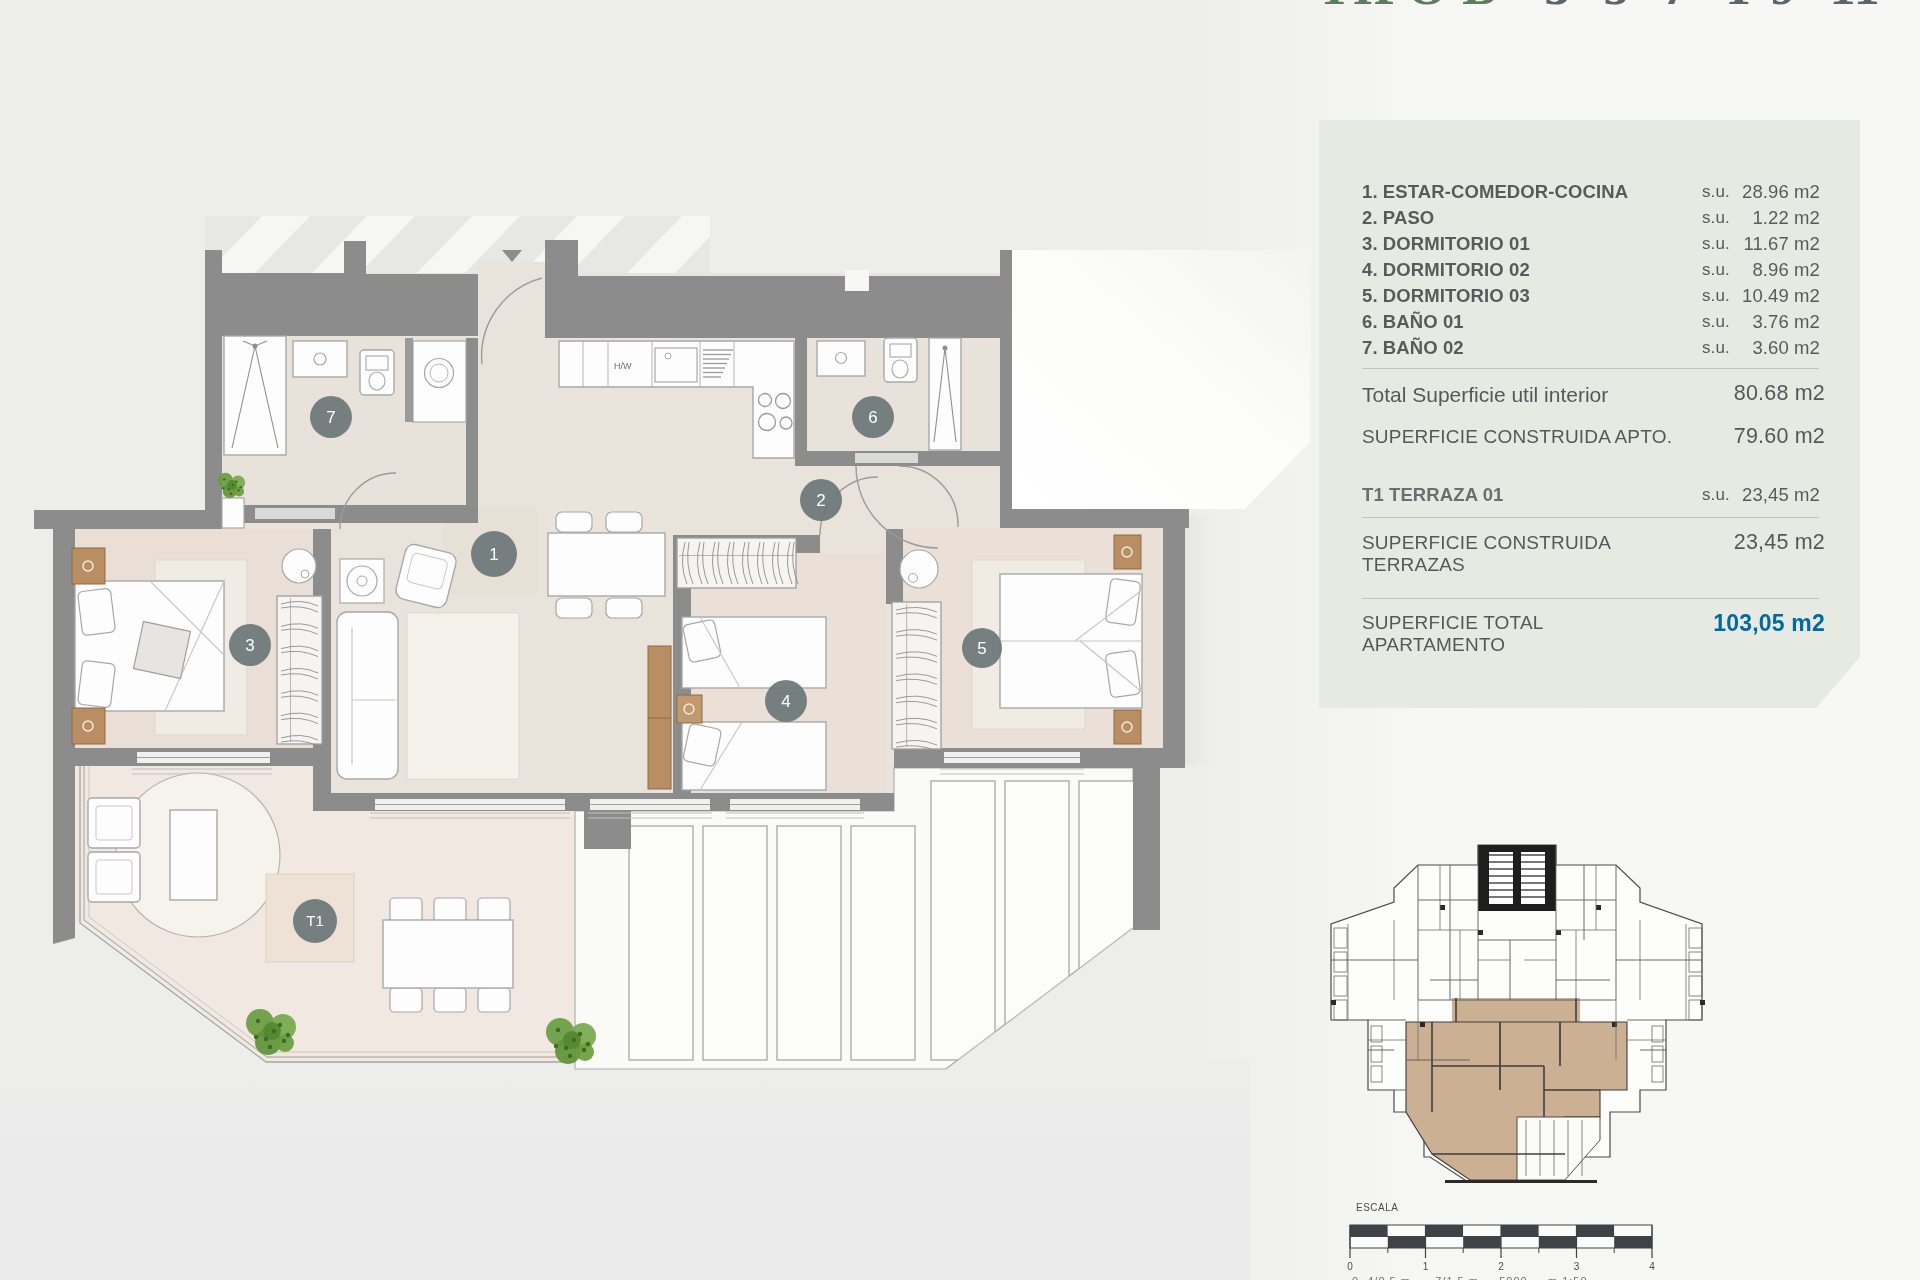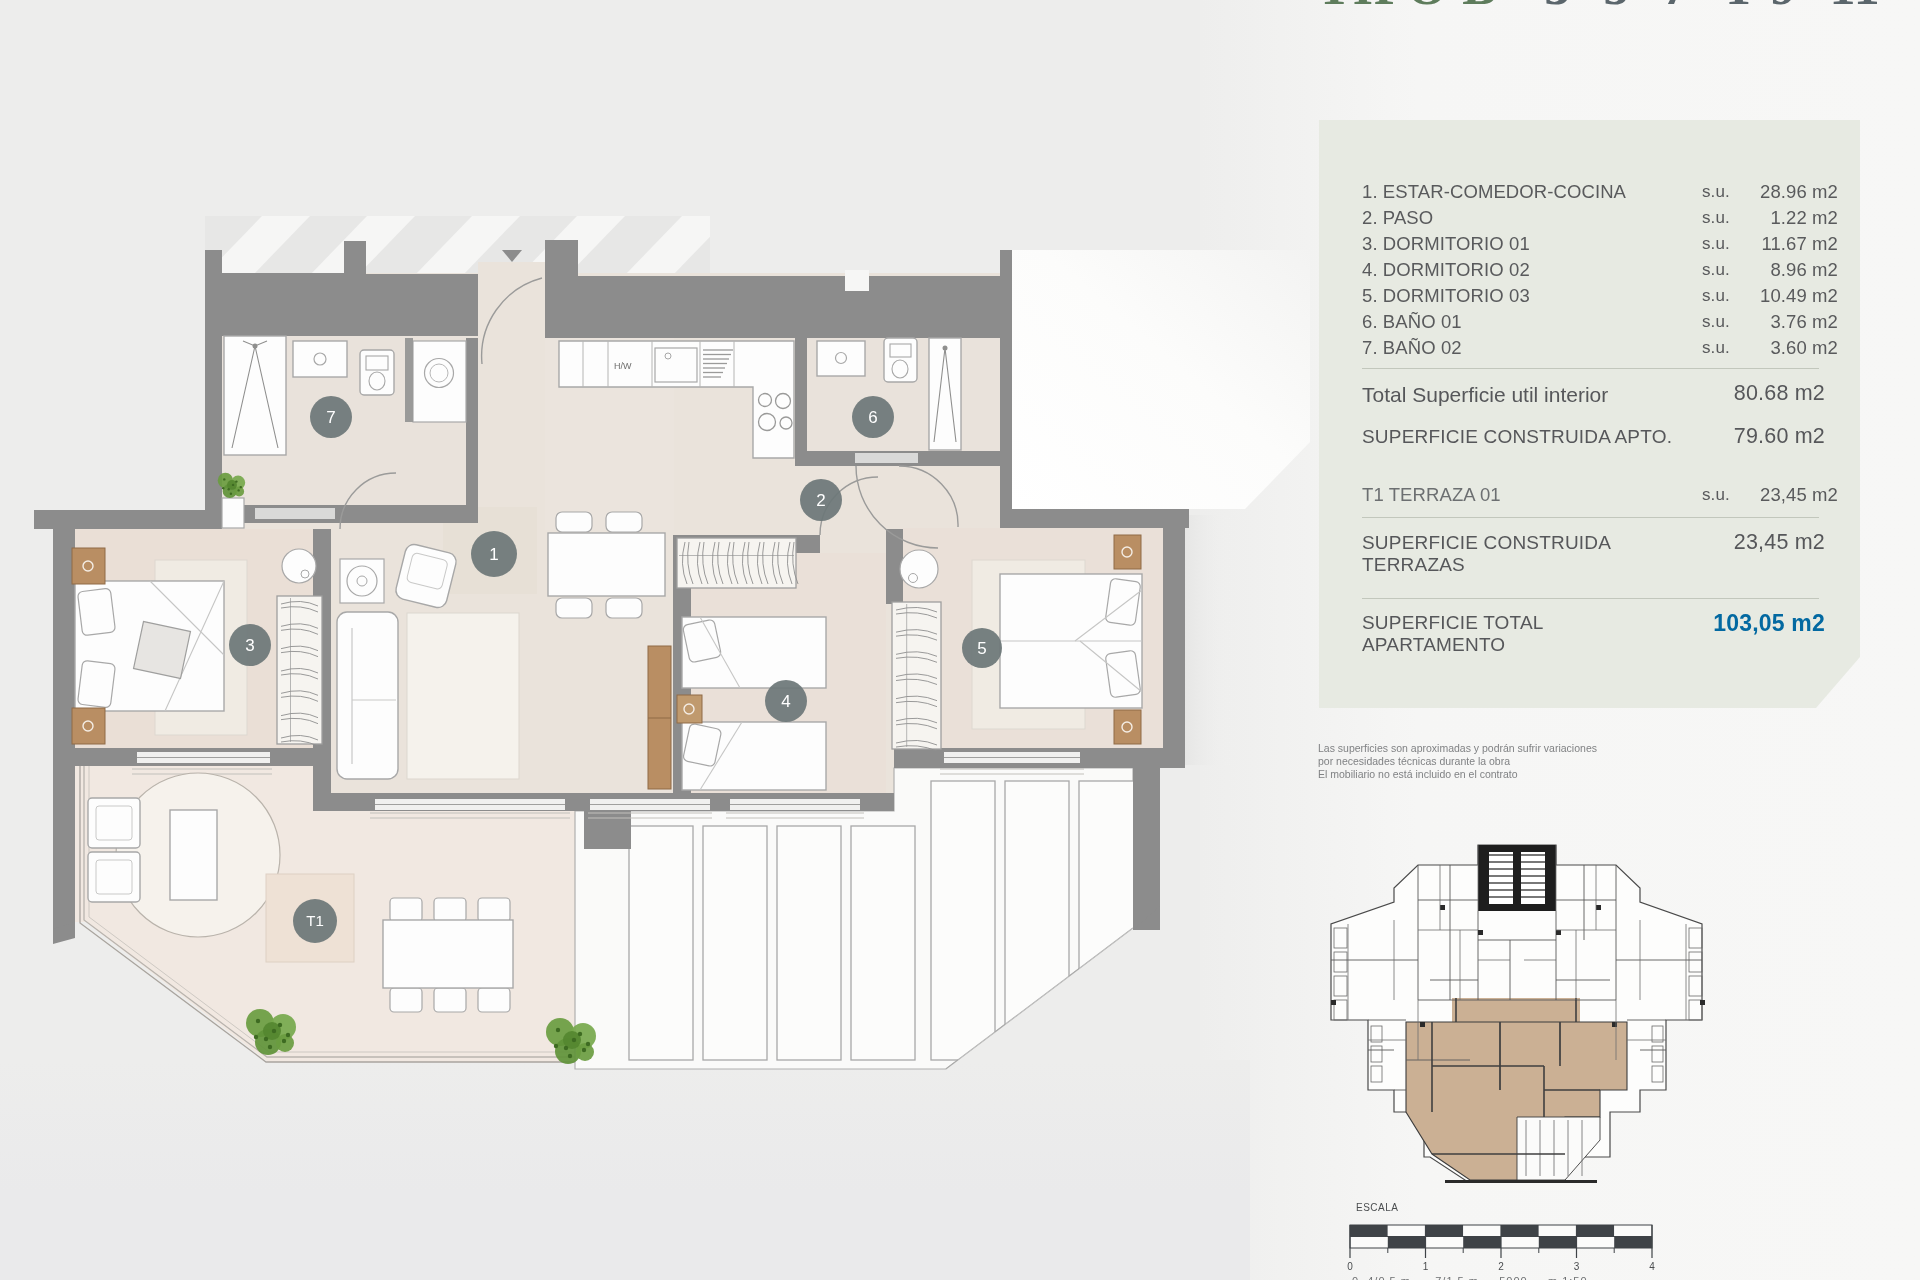--- a/index.html
+++ b/index.html
@@ -5,23 +5,23 @@
   html,body{margin:0;padding:0;width:1920px;height:1280px;overflow:hidden;
     font-family:"Liberation Sans", sans-serif;background:#ededec;}
   #page{position:relative;width:1920px;height:1280px;overflow:hidden;}
   .abs{position:absolute;}
   
   #panel{position:absolute;left:1319px;top:120px;width:541px;height:588px;
     background:#e7eae2;
     clip-path:polygon(0 0,100% 0,100% 537px,497px 588px,0 588px);}
   .row{position:absolute;left:43px;width:480px;height:26px;color:#595a5c;
     font-size:18.5px;letter-spacing:.1px;}
-  .row .lbl{position:absolute;left:0;top:0;}
+  .row .lbl{position:absolute;left:0;top:0;font-weight:bold;}
   .row .su{position:absolute;left:340px;top:1px;font-size:17px;}
-  .row .val{position:absolute;right:4px;top:0;text-align:right;}
+  .row .val{position:absolute;right:22px;top:0;text-align:right;}
   .sep{position:absolute;left:43px;width:457px;height:1px;background:#c2c7bc;}
   .big{position:absolute;left:43px;width:480px;color:#56575a;font-size:19px;letter-spacing:.2px;}
   .big .val{position:absolute;right:17px;top:-2px;font-size:21.5px;}
   #title2{position:absolute;left:1316px;top:14px;color:#a7b1a3;
     font-family:"Liberation Serif", serif;font-size:46px;}
   #titlefrag{position:absolute;left:1317px;top:0;width:560px;height:9px;overflow:hidden;
     font-family:"Liberation Serif", serif;font-weight:bold;font-size:52px;}
   #titlefrag span{position:absolute;top:-43px;white-space:nowrap;letter-spacing:1px;}
   #disclaimer{position:absolute;left:1318px;top:742px;color:#808284;font-size:10.5px;line-height:13px;}
   #escala{position:absolute;left:1348px;top:1202px;color:#4a4d4f;font-size:10px;letter-spacing:.5px;padding-left:8px;}
@@ -544,16 +544,15 @@
         <span class="lbl" style="color:#6c6f71">T1 TERRAZA 01</span>
         <span class="su">s.u.</span>
         <span class="val">23,45 m2</span>
       </div>
     <div class="sep" style="top:397px"></div>
     <div class="big" style="top:412px"><span>SUPERFICIE CONSTRUIDA<br>TERRAZAS</span><span class="val">23,45 m2</span></div>
     <div class="sep" style="top:478px"></div>
     <div class="big" style="top:492px"><span>SUPERFICIE TOTAL<br>APARTAMENTO</span><span class="val" style="color:#0369a1;font-weight:bold;font-size:23px;">103,05 m2</span></div>
   </div>
 
-  <div id="disclaimer">Las superficies son aproximadas y podrán sufrir variaciones<br>por necesidades técnicas durante la obra<br>El mobiliario no está incluido en el contrato</div>
   <div id="escala">ESCALA</div>
   <div id="botcut">0, 4/0,5 m &nbsp;&nbsp;&nbsp;&nbsp; 7/1,5 m &nbsp;&nbsp;&nbsp; 5000 &nbsp;&nbsp;&nbsp; m 1:50</div>
 </div>
 
 </body></html>

